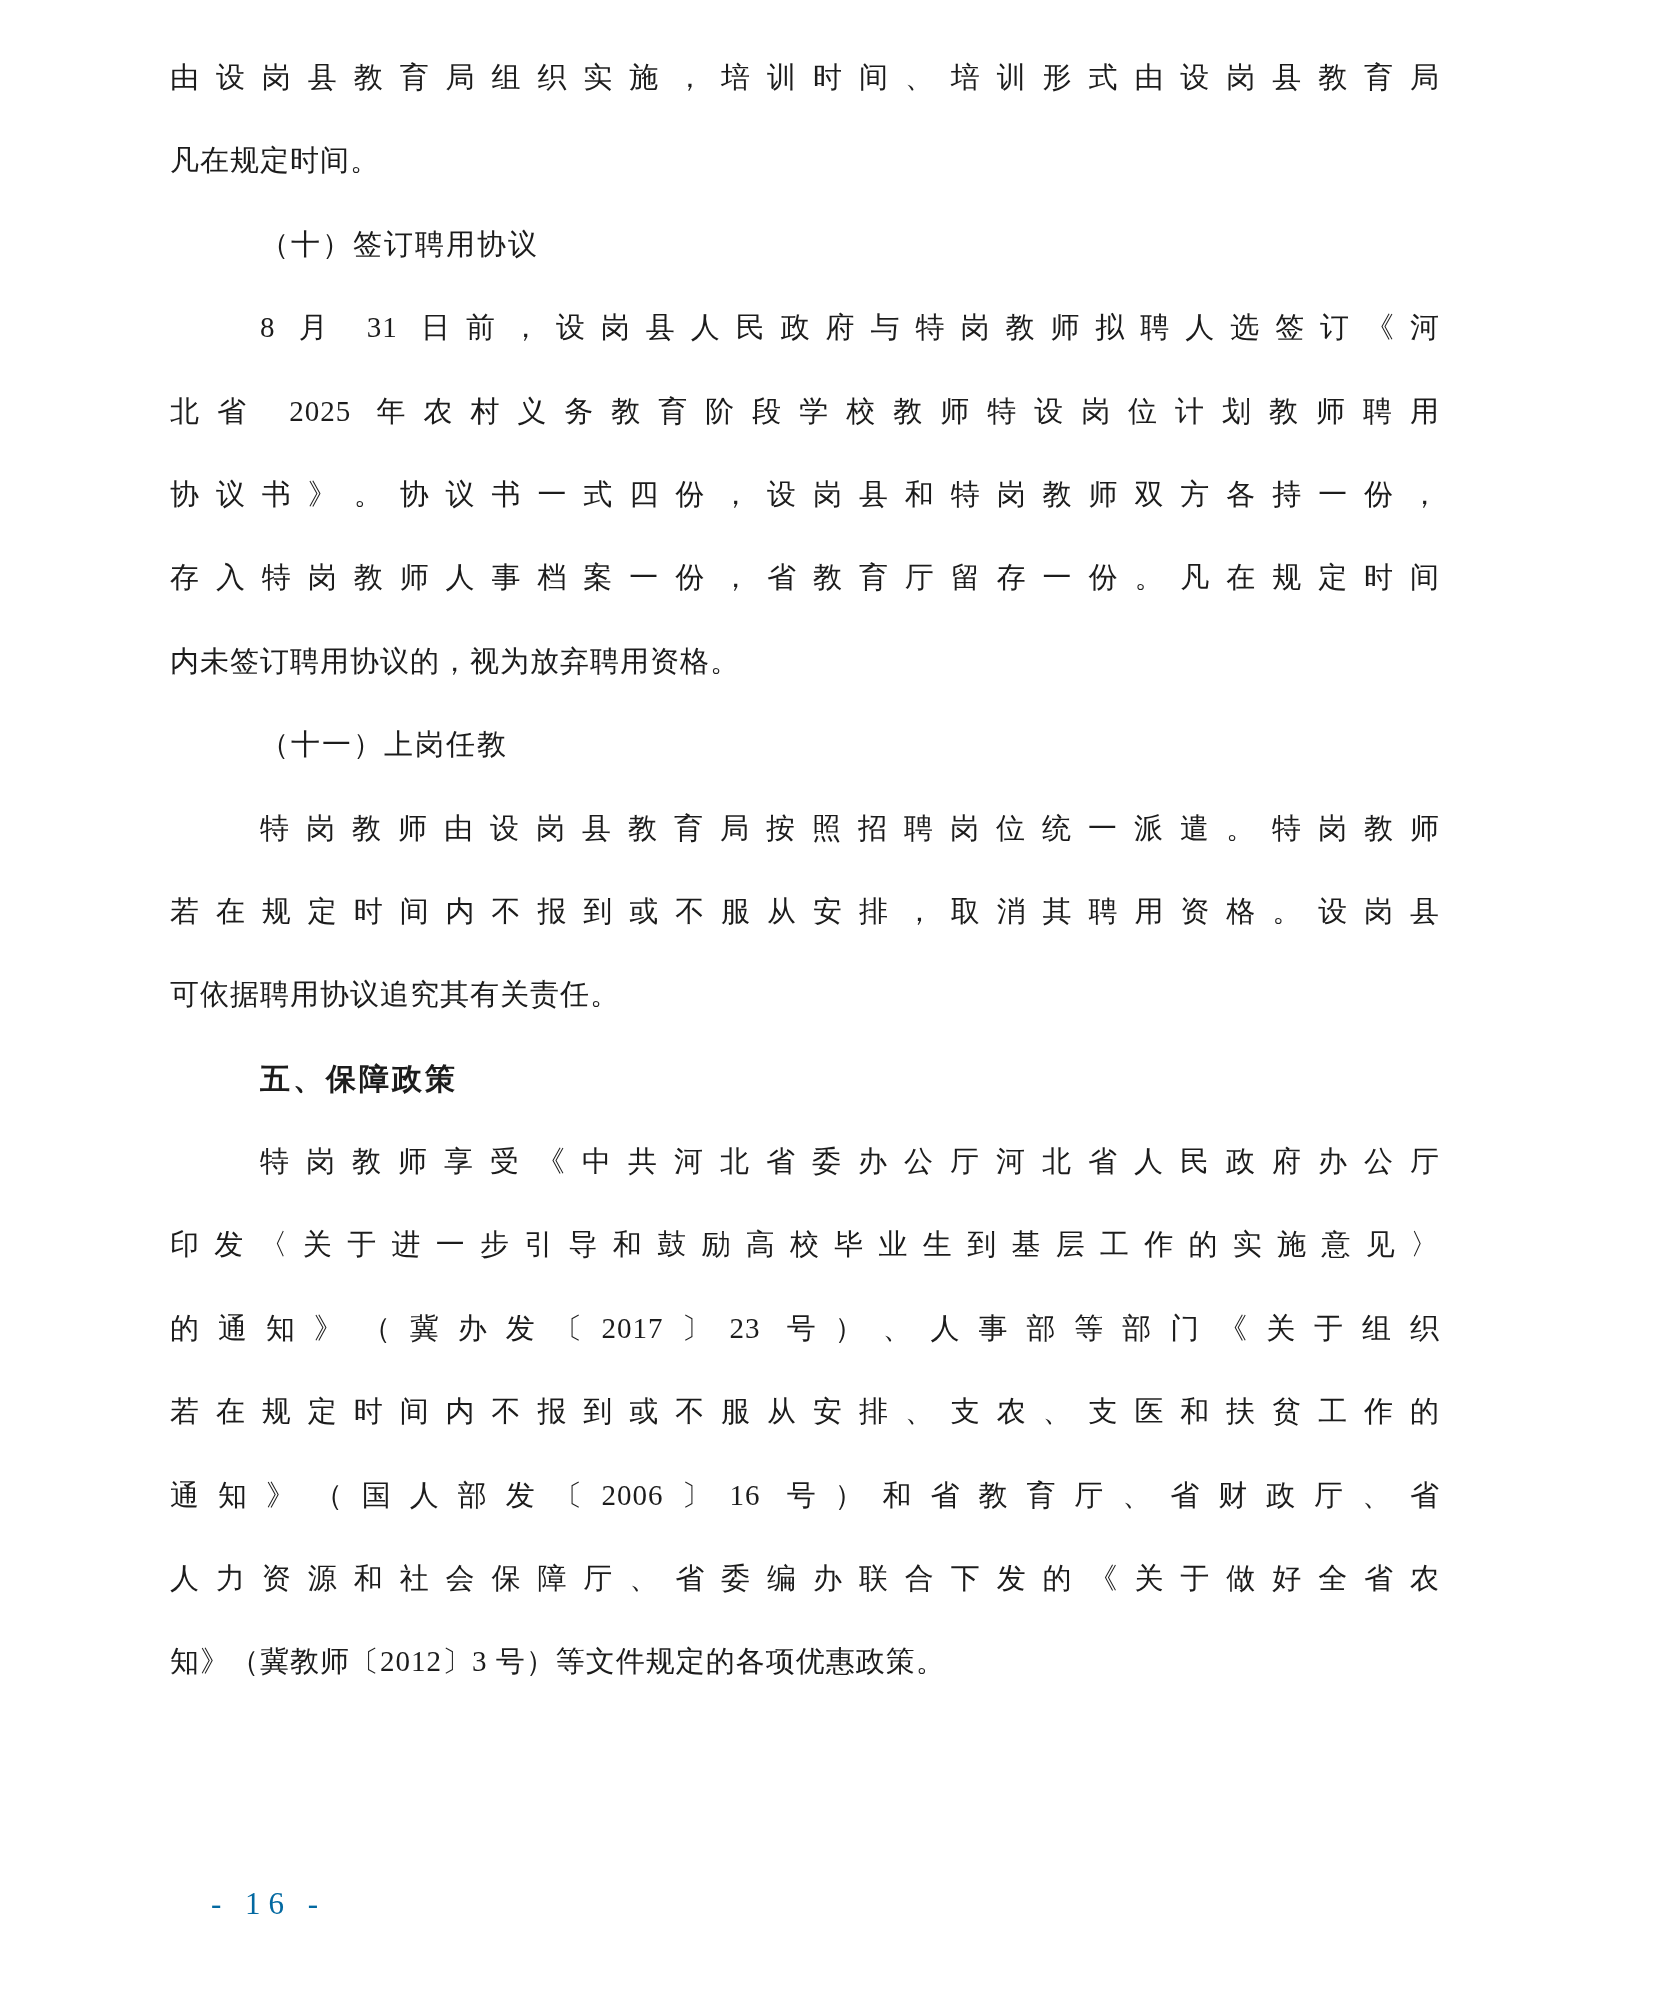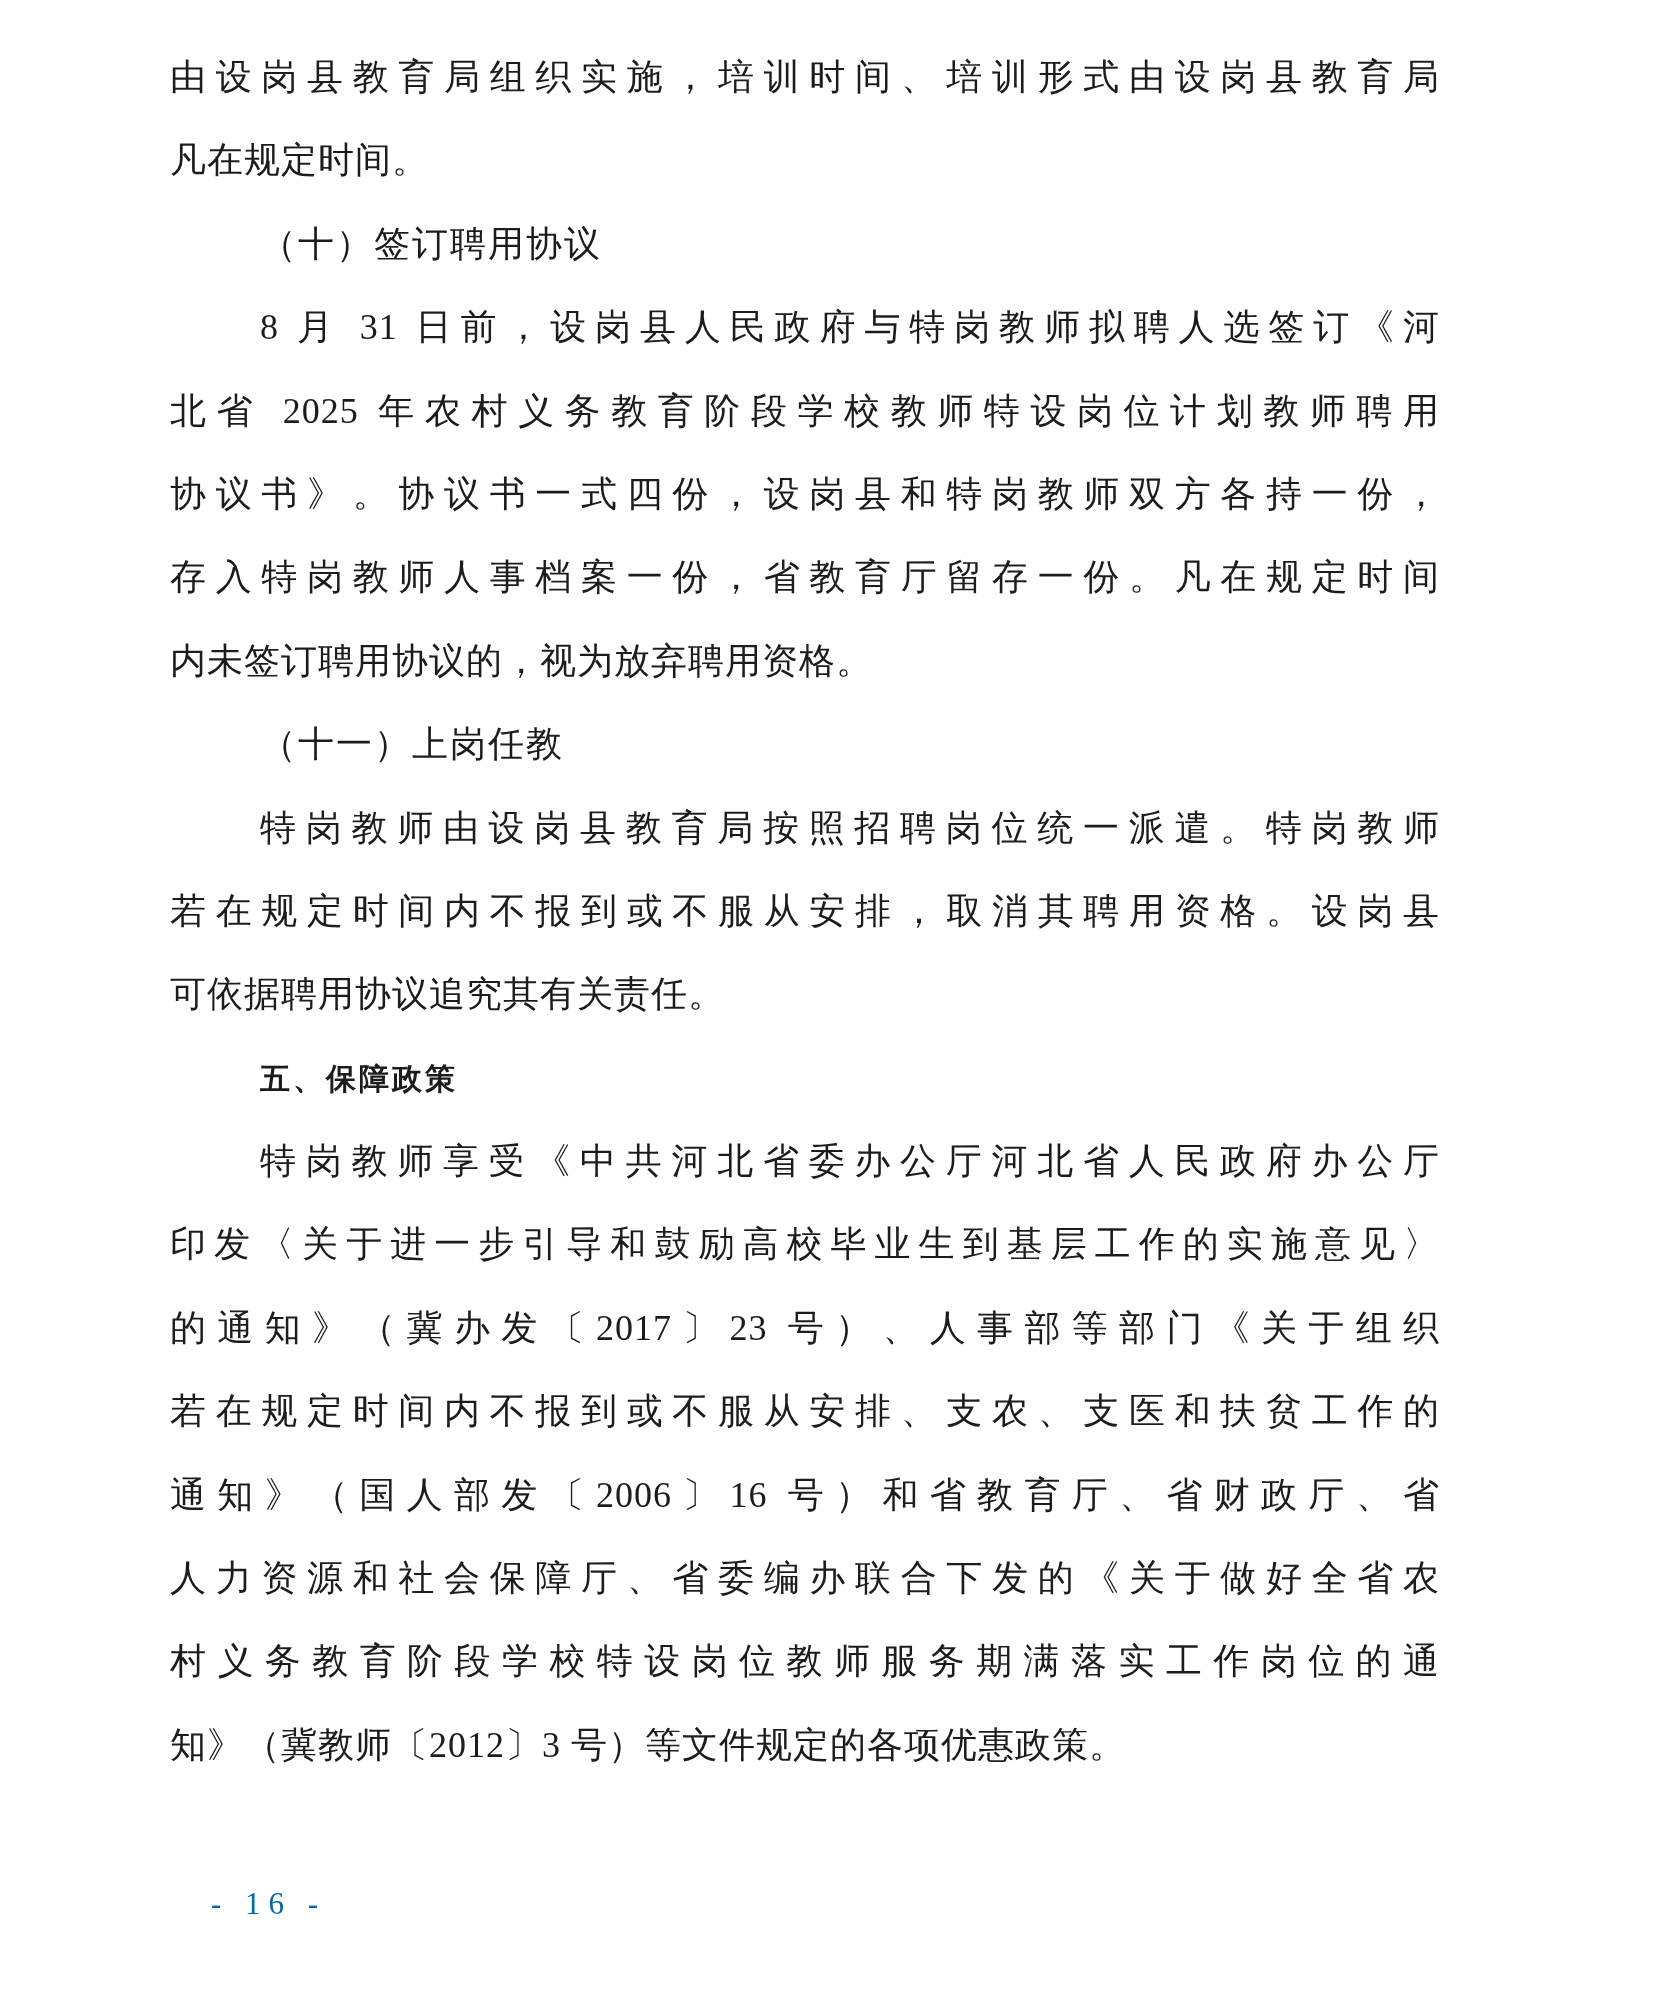--- a/index.html
+++ b/index.html
@@ -16,21 +16,21 @@
     font-family: "Liberation Serif", "DejaVu Serif", serif;
     overflow: hidden;
   }
   .content {
     position: absolute;
     left: 170px;
     top: 36px;
     width: 1270px;
   }
   .line {
-    font-size: 36px;
+    font-size: 29px;
     line-height: 83.4px;
     height: 83.4px;
     text-align: left;
     letter-spacing: 1px;
   }
   
   .j {
     text-align: justify;
     text-align-last: justify;
   }
@@ -75,18 +75,17 @@
     <div class="line indent j">特岗教师由设岗县教育局按照招聘岗位统一派遣。特岗教师</div>
     <div class="line j">若在规定时间内不报到或不服从安排，取消其聘用资格。设岗县</div>
     <div class="line">可依据聘用协议追究其有关责任。</div>
     <div class="line indent heiti">五、保障政策</div>
     <div class="line indent j">特岗教师享受《中共河北省委办公厅河北省人民政府办公厅</div>
     <div class="line j">印发〈关于进一步引导和鼓励高校毕业生到基层工作的实施意见〉</div>
     <div class="line j">的通知》（冀办发〔2017〕23 号）、人事部等部门《关于组织</div>
     <div class="line j">若在规定时间内不报到或不服从安排、支农、支医和扶贫工作的</div>
     <div class="line j">通知》（国人部发〔2006〕16 号）和省教育厅、省财政厅、省</div>
     <div class="line j">人力资源和社会保障厅、省委编办联合下发的《关于做好全省农</div>
-    <div class="line j">村义务教育阶段学校特设岗位教师服务期满落实工作岗位的通</div>
     <div class="line">知》（冀教师〔2012〕3 号）等文件规定的各项优惠政策。</div>
   </div>
 
   <div class="pageno">- 16 -</div>
 </div>
 
 </body></html>

